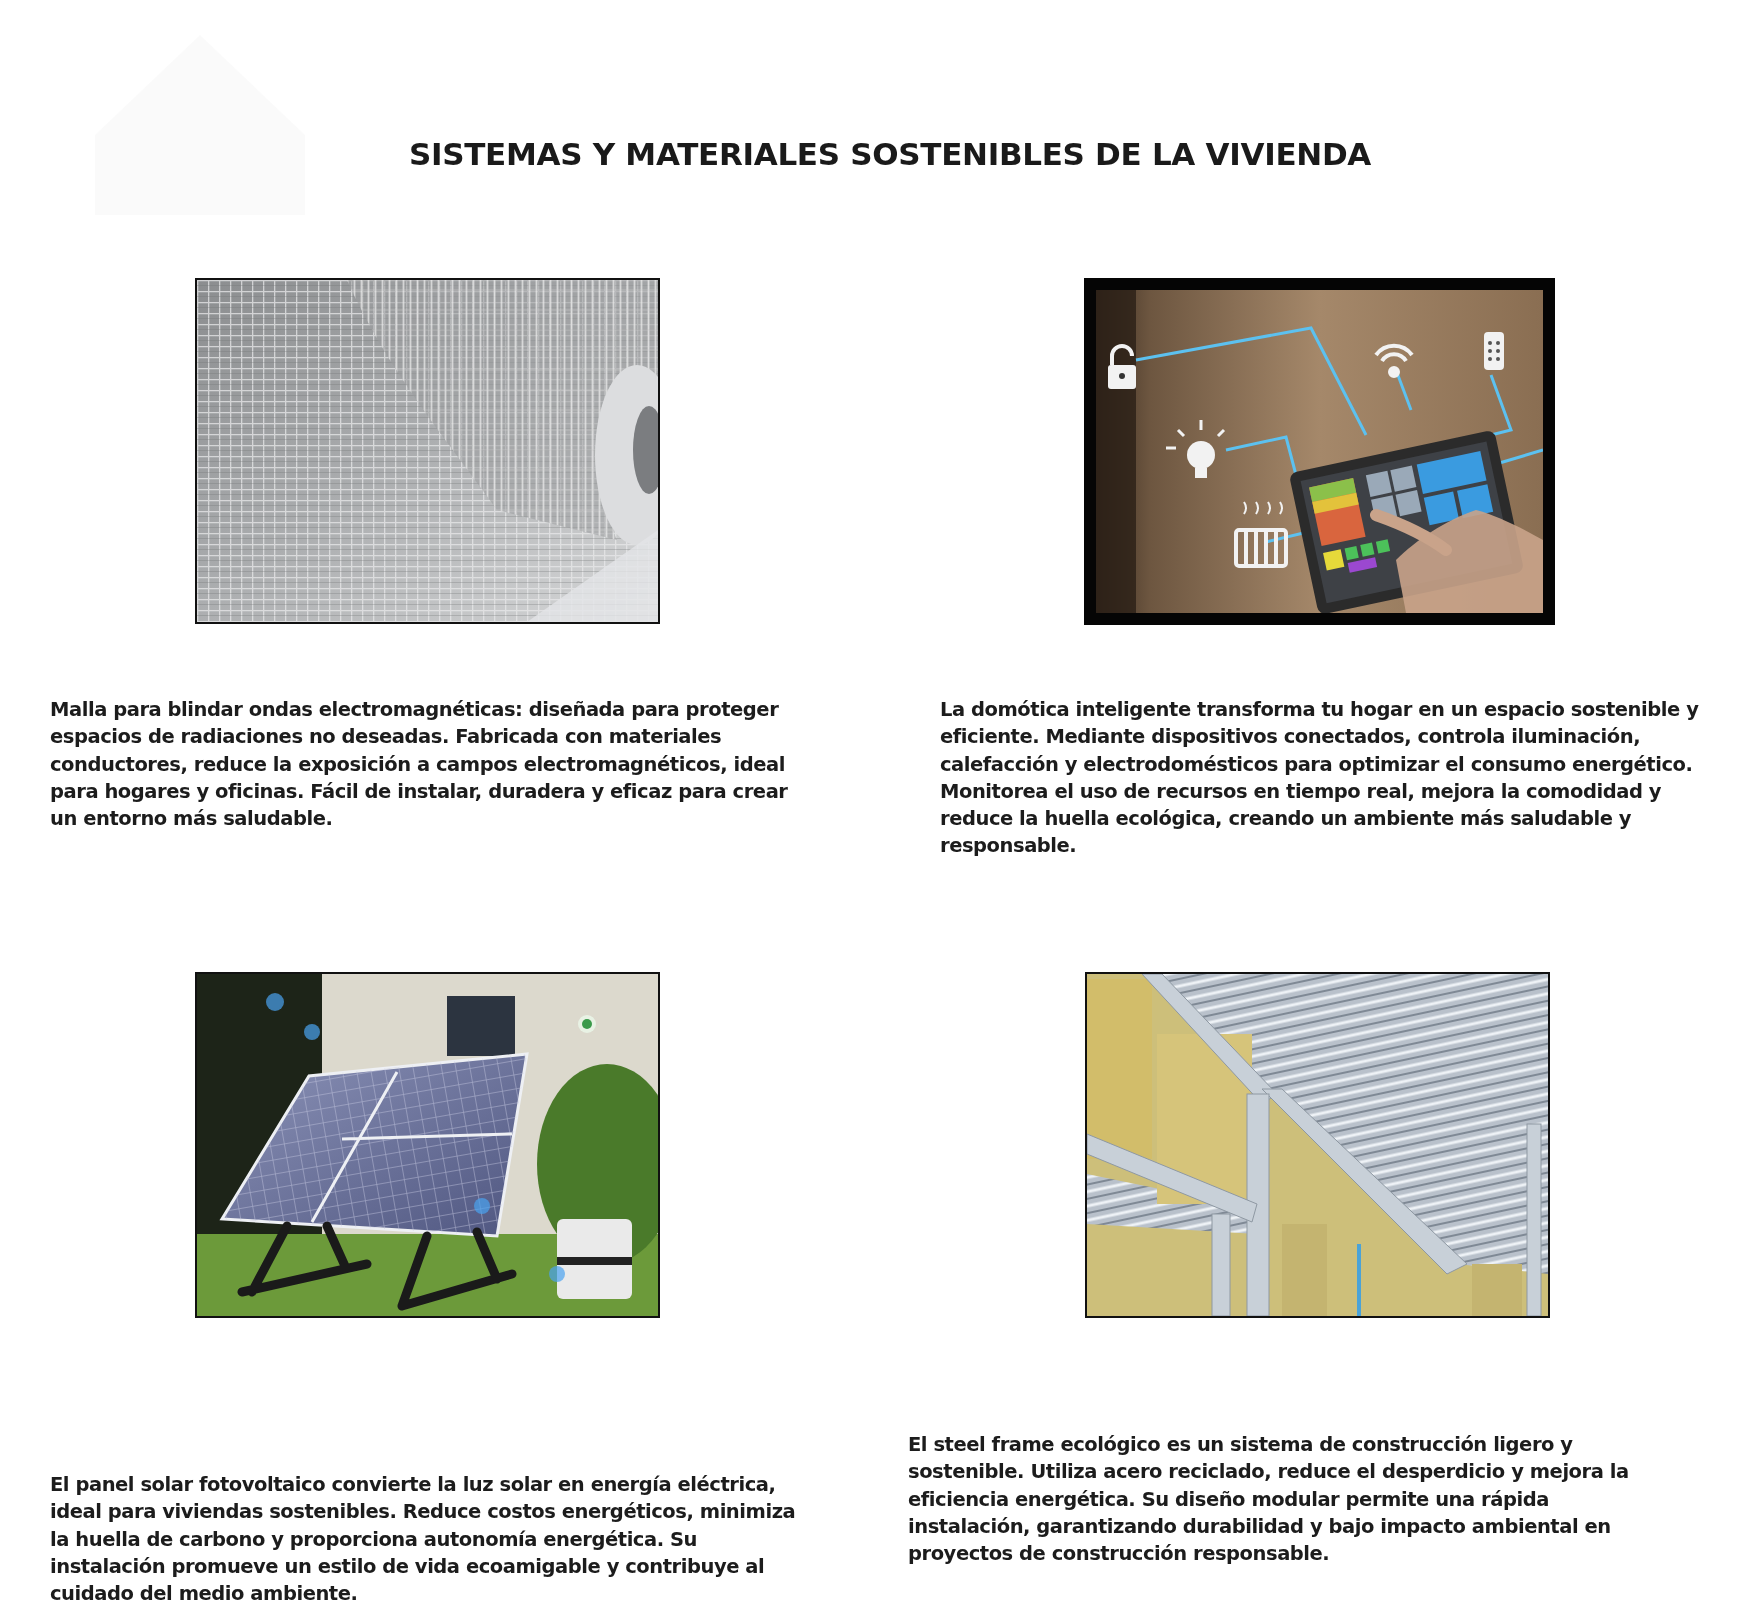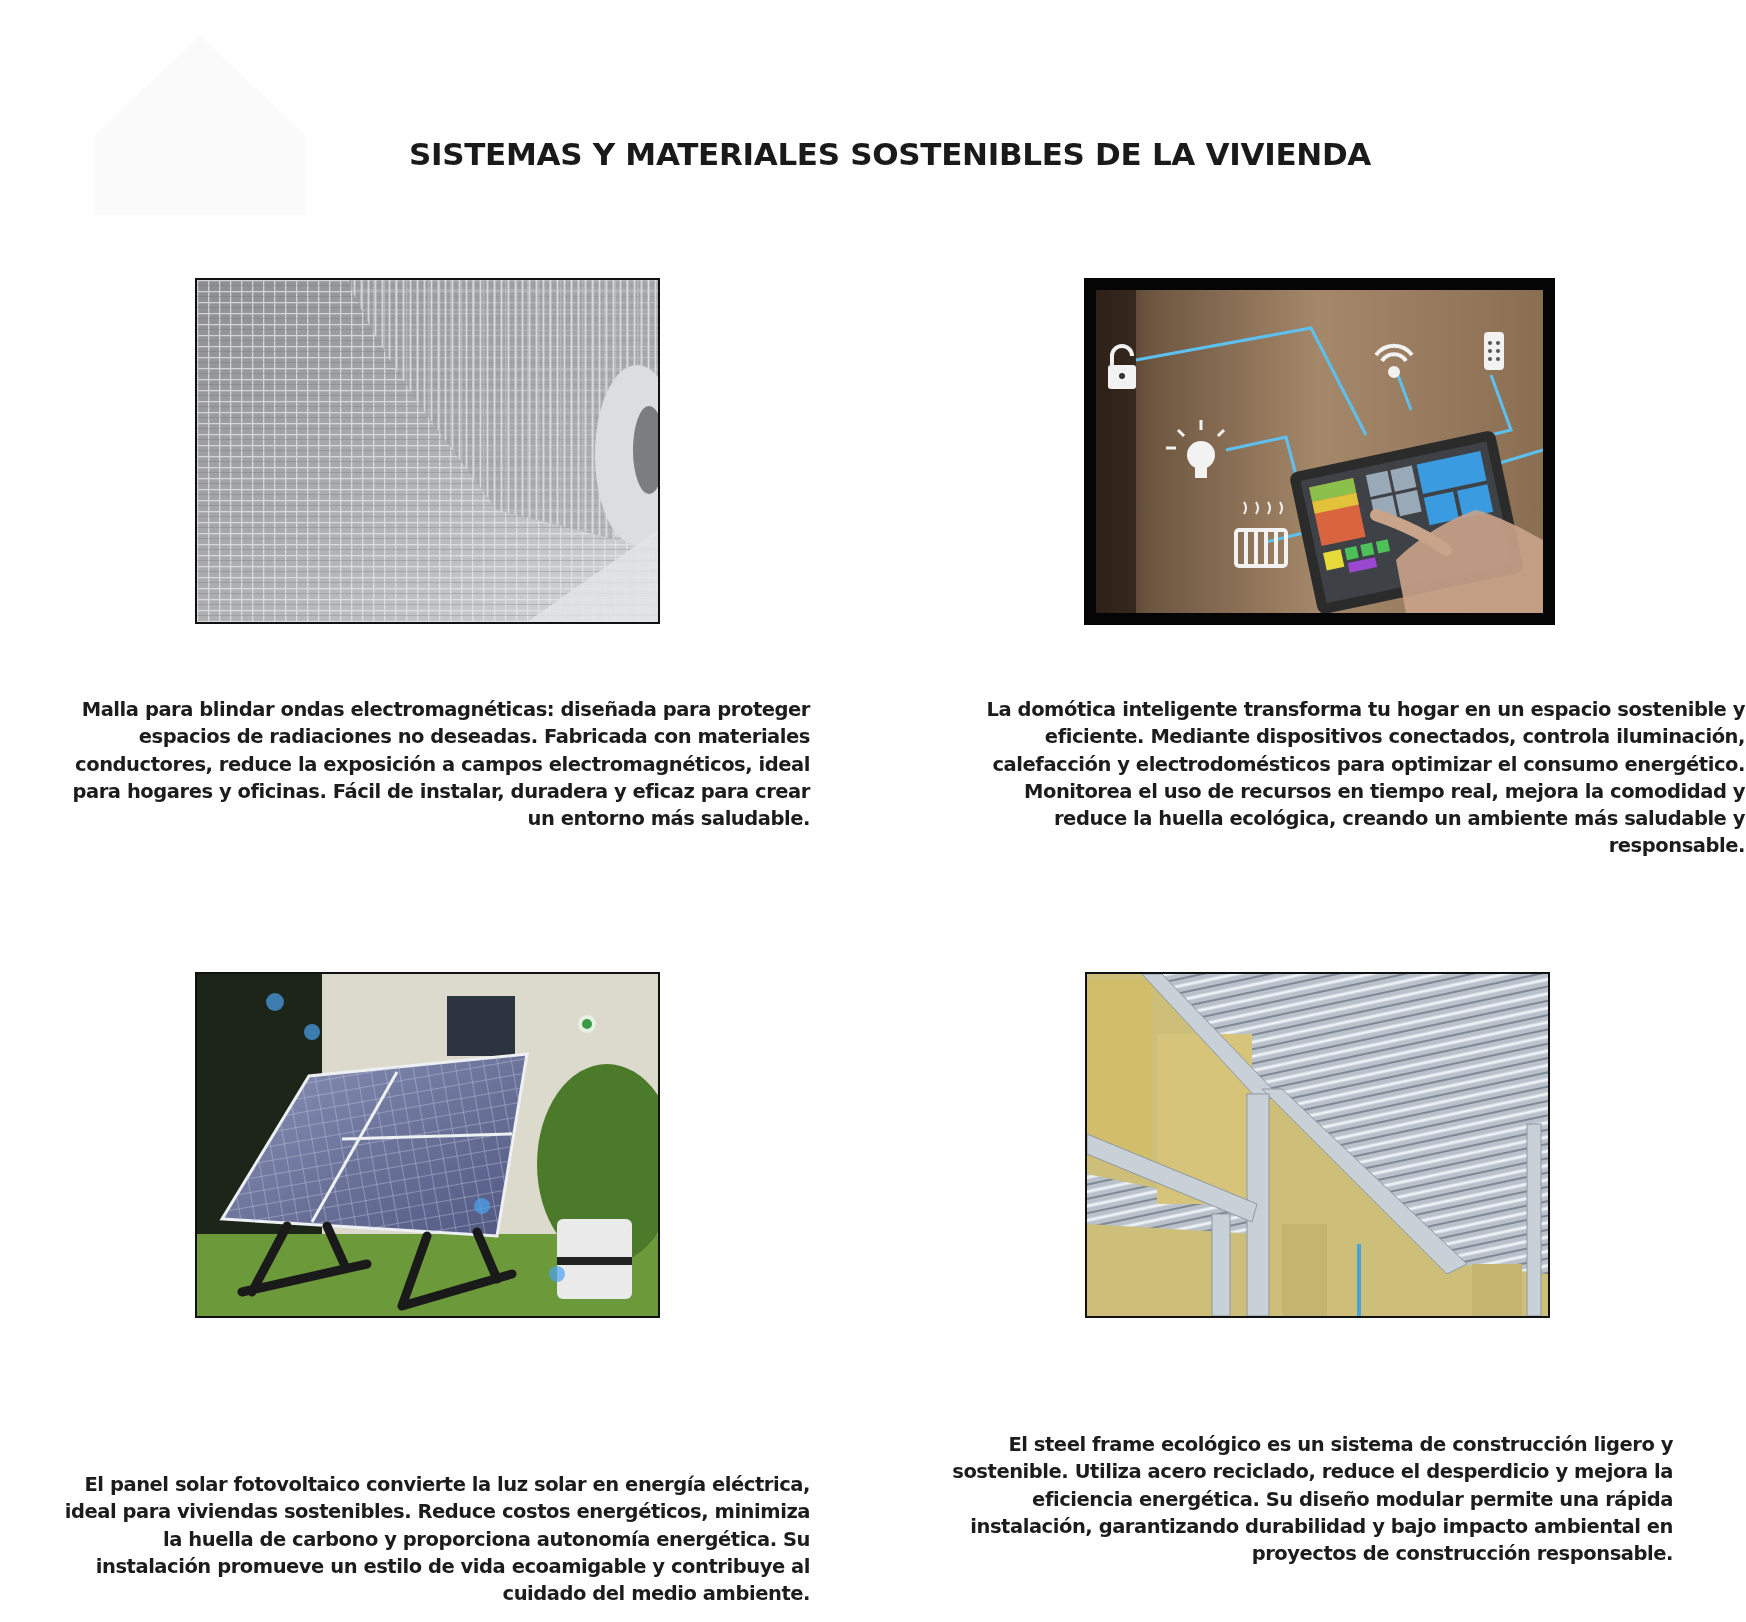--- a/index.html
+++ b/index.html
@@ -18,25 +18,25 @@
     color: #1a1a1a; line-height: 40px;
   }
   .photo {
     position: absolute; border: 2px solid #111; box-sizing: border-box; overflow: hidden;
   }
   .p1 { left: 195px; top: 278px; width: 465px; height: 346px; }
   .p2 { left: 1084px; top: 278px; width: 471px; height: 347px; border: 12px solid #050505; }
   .p3 { left: 195px; top: 972px; width: 465px; height: 346px; }
   .p4 { left: 1085px; top: 972px; width: 465px; height: 346px; }
   .desc {
-    position: absolute; text-align: right; font-weight: bold; font-size: 19.5px;
+    position: absolute; text-align: left; font-weight: bold; font-size: 19.5px;
     line-height: 27.3px; letter-spacing: -0.45px; color: #1c1c1c;
   }
   .d1 { left: 50px; width: 760px; top: 696px; }
-  .d2 { left: 980px; width: 765px; top: 696px; }
+  .d2 { left: 940px; width: 765px; top: 696px; }
   .d3 { left: 50px; width: 760px; top: 1431px; margin-top: 40px; }
   .d4 { left: 908px; width: 765px; top: 1431px; }
   svg { display: block; }
 </style>
 </head>
 <body>
 
 <div class="logo-ghost">
   <svg width="290" height="220" viewBox="0 0 290 220">
     <polygon points="40,200 40,120 145,20 250,120 250,200" fill="#888"></polygon>

